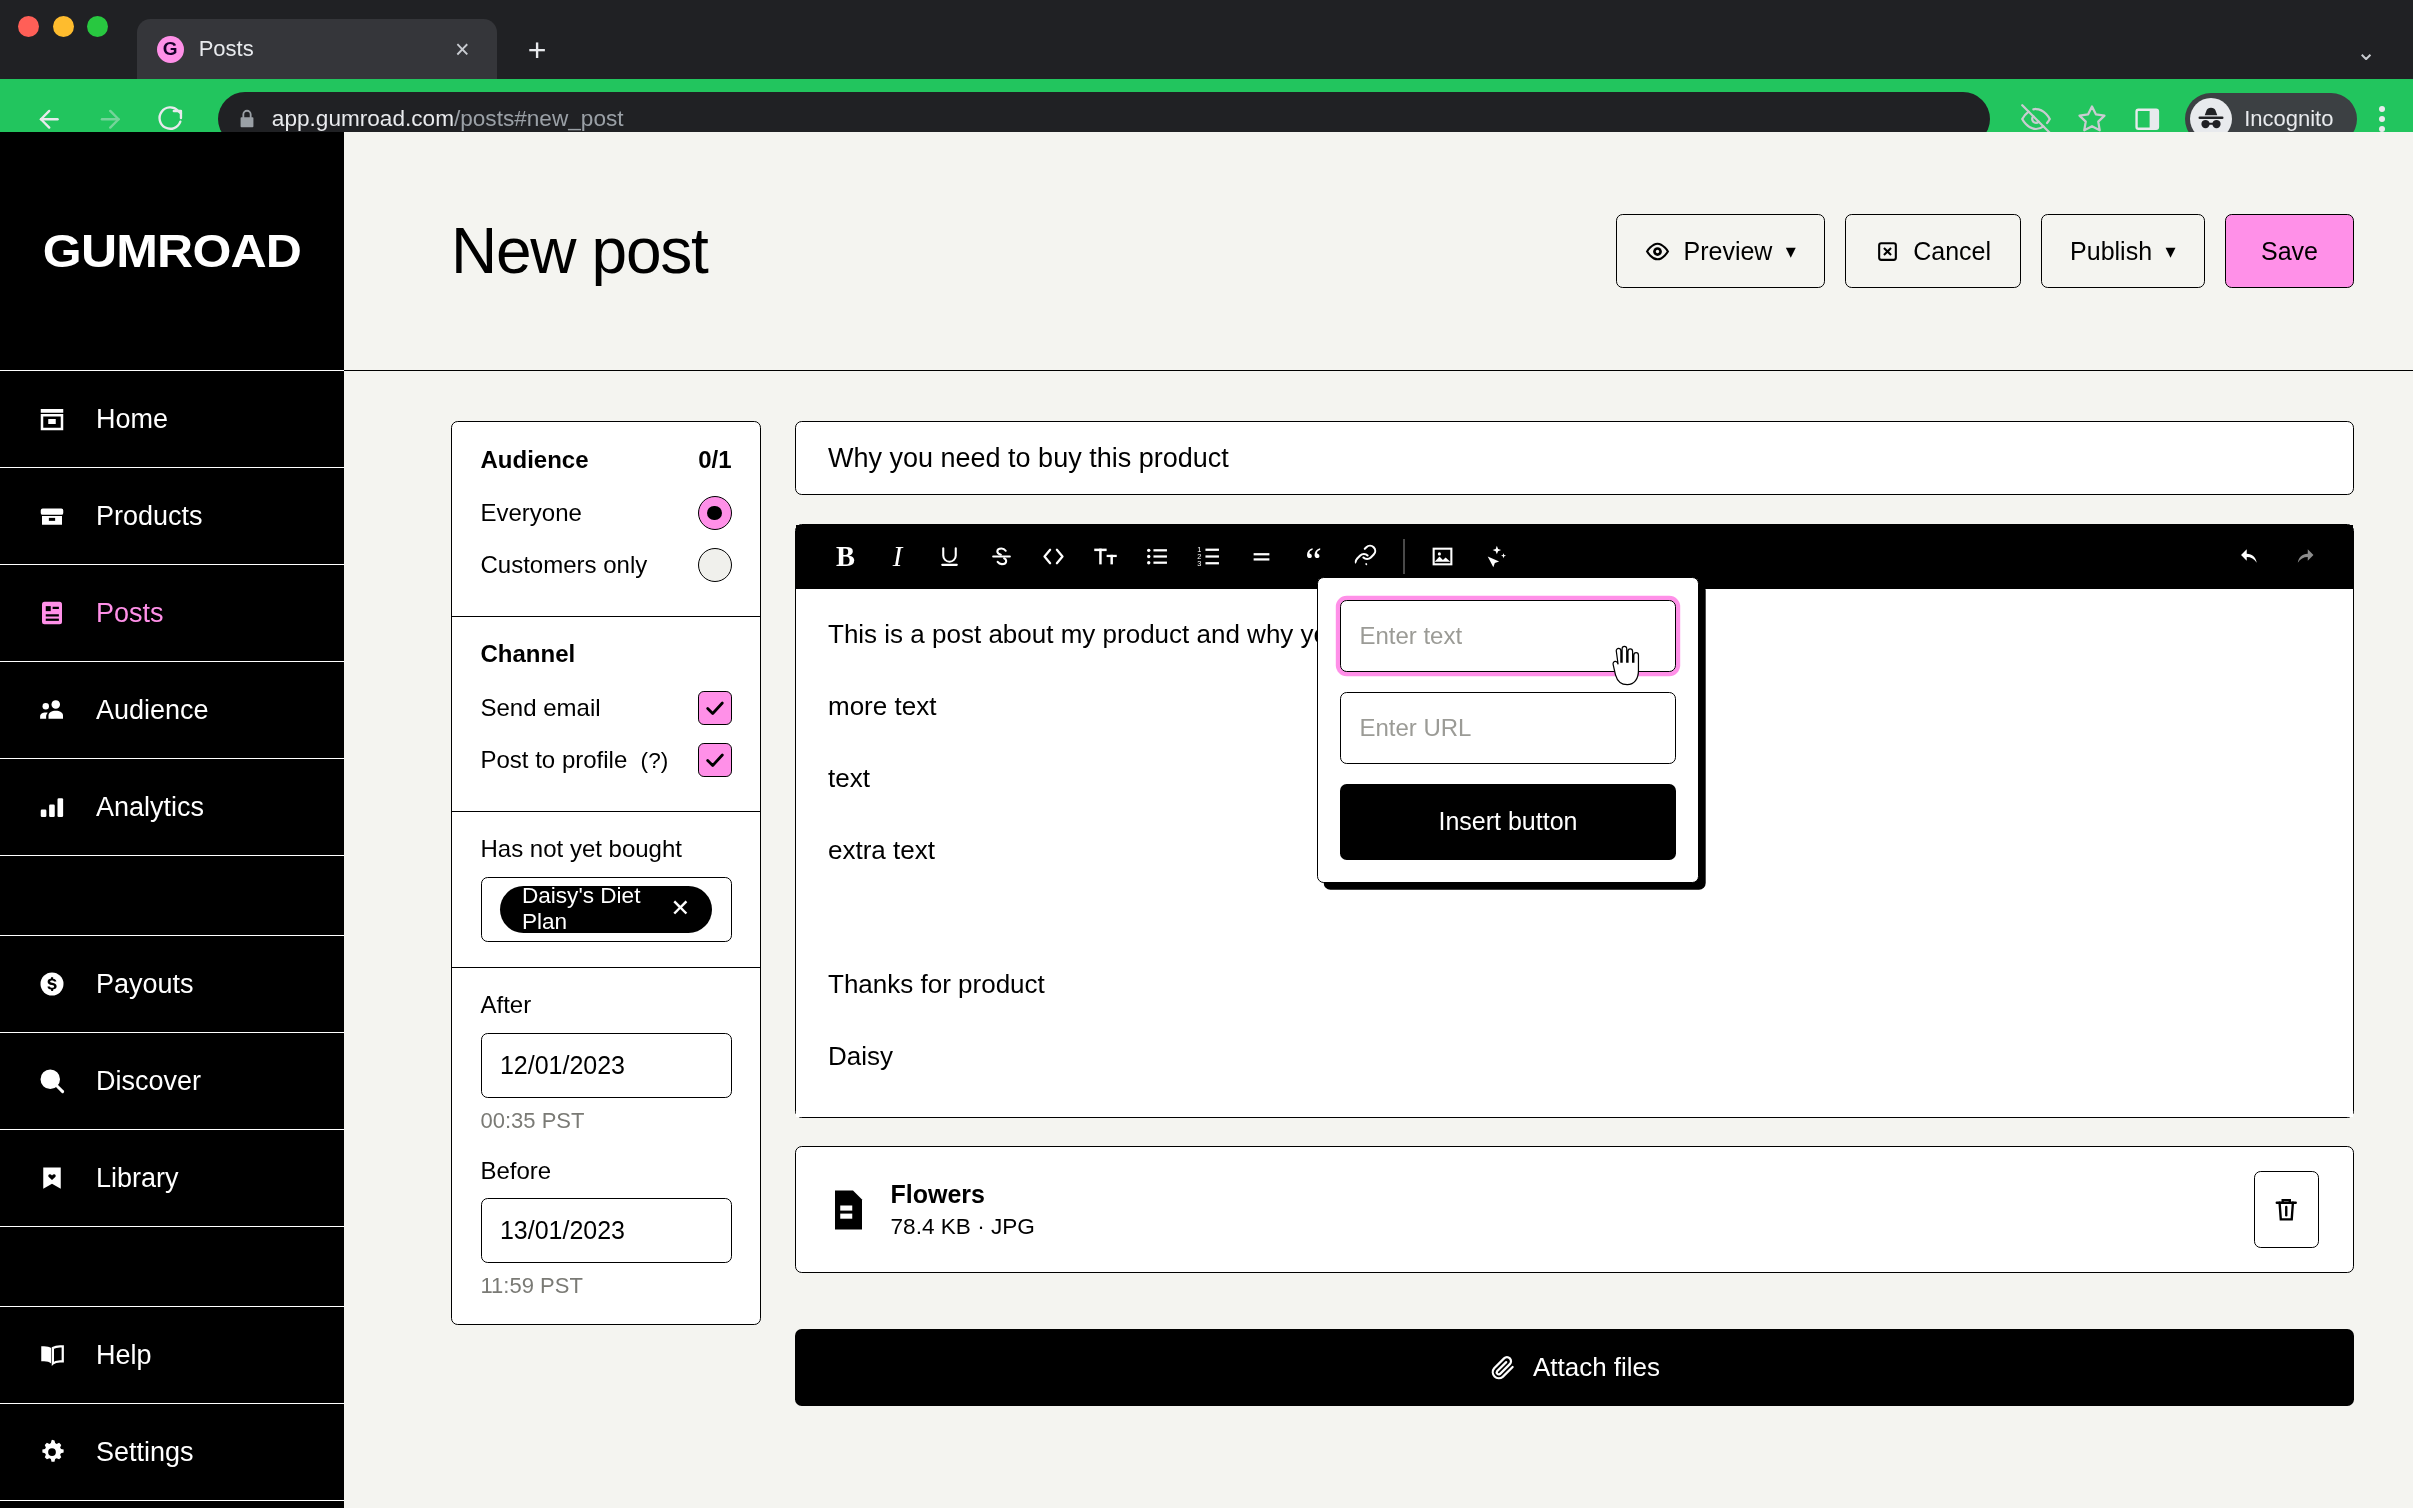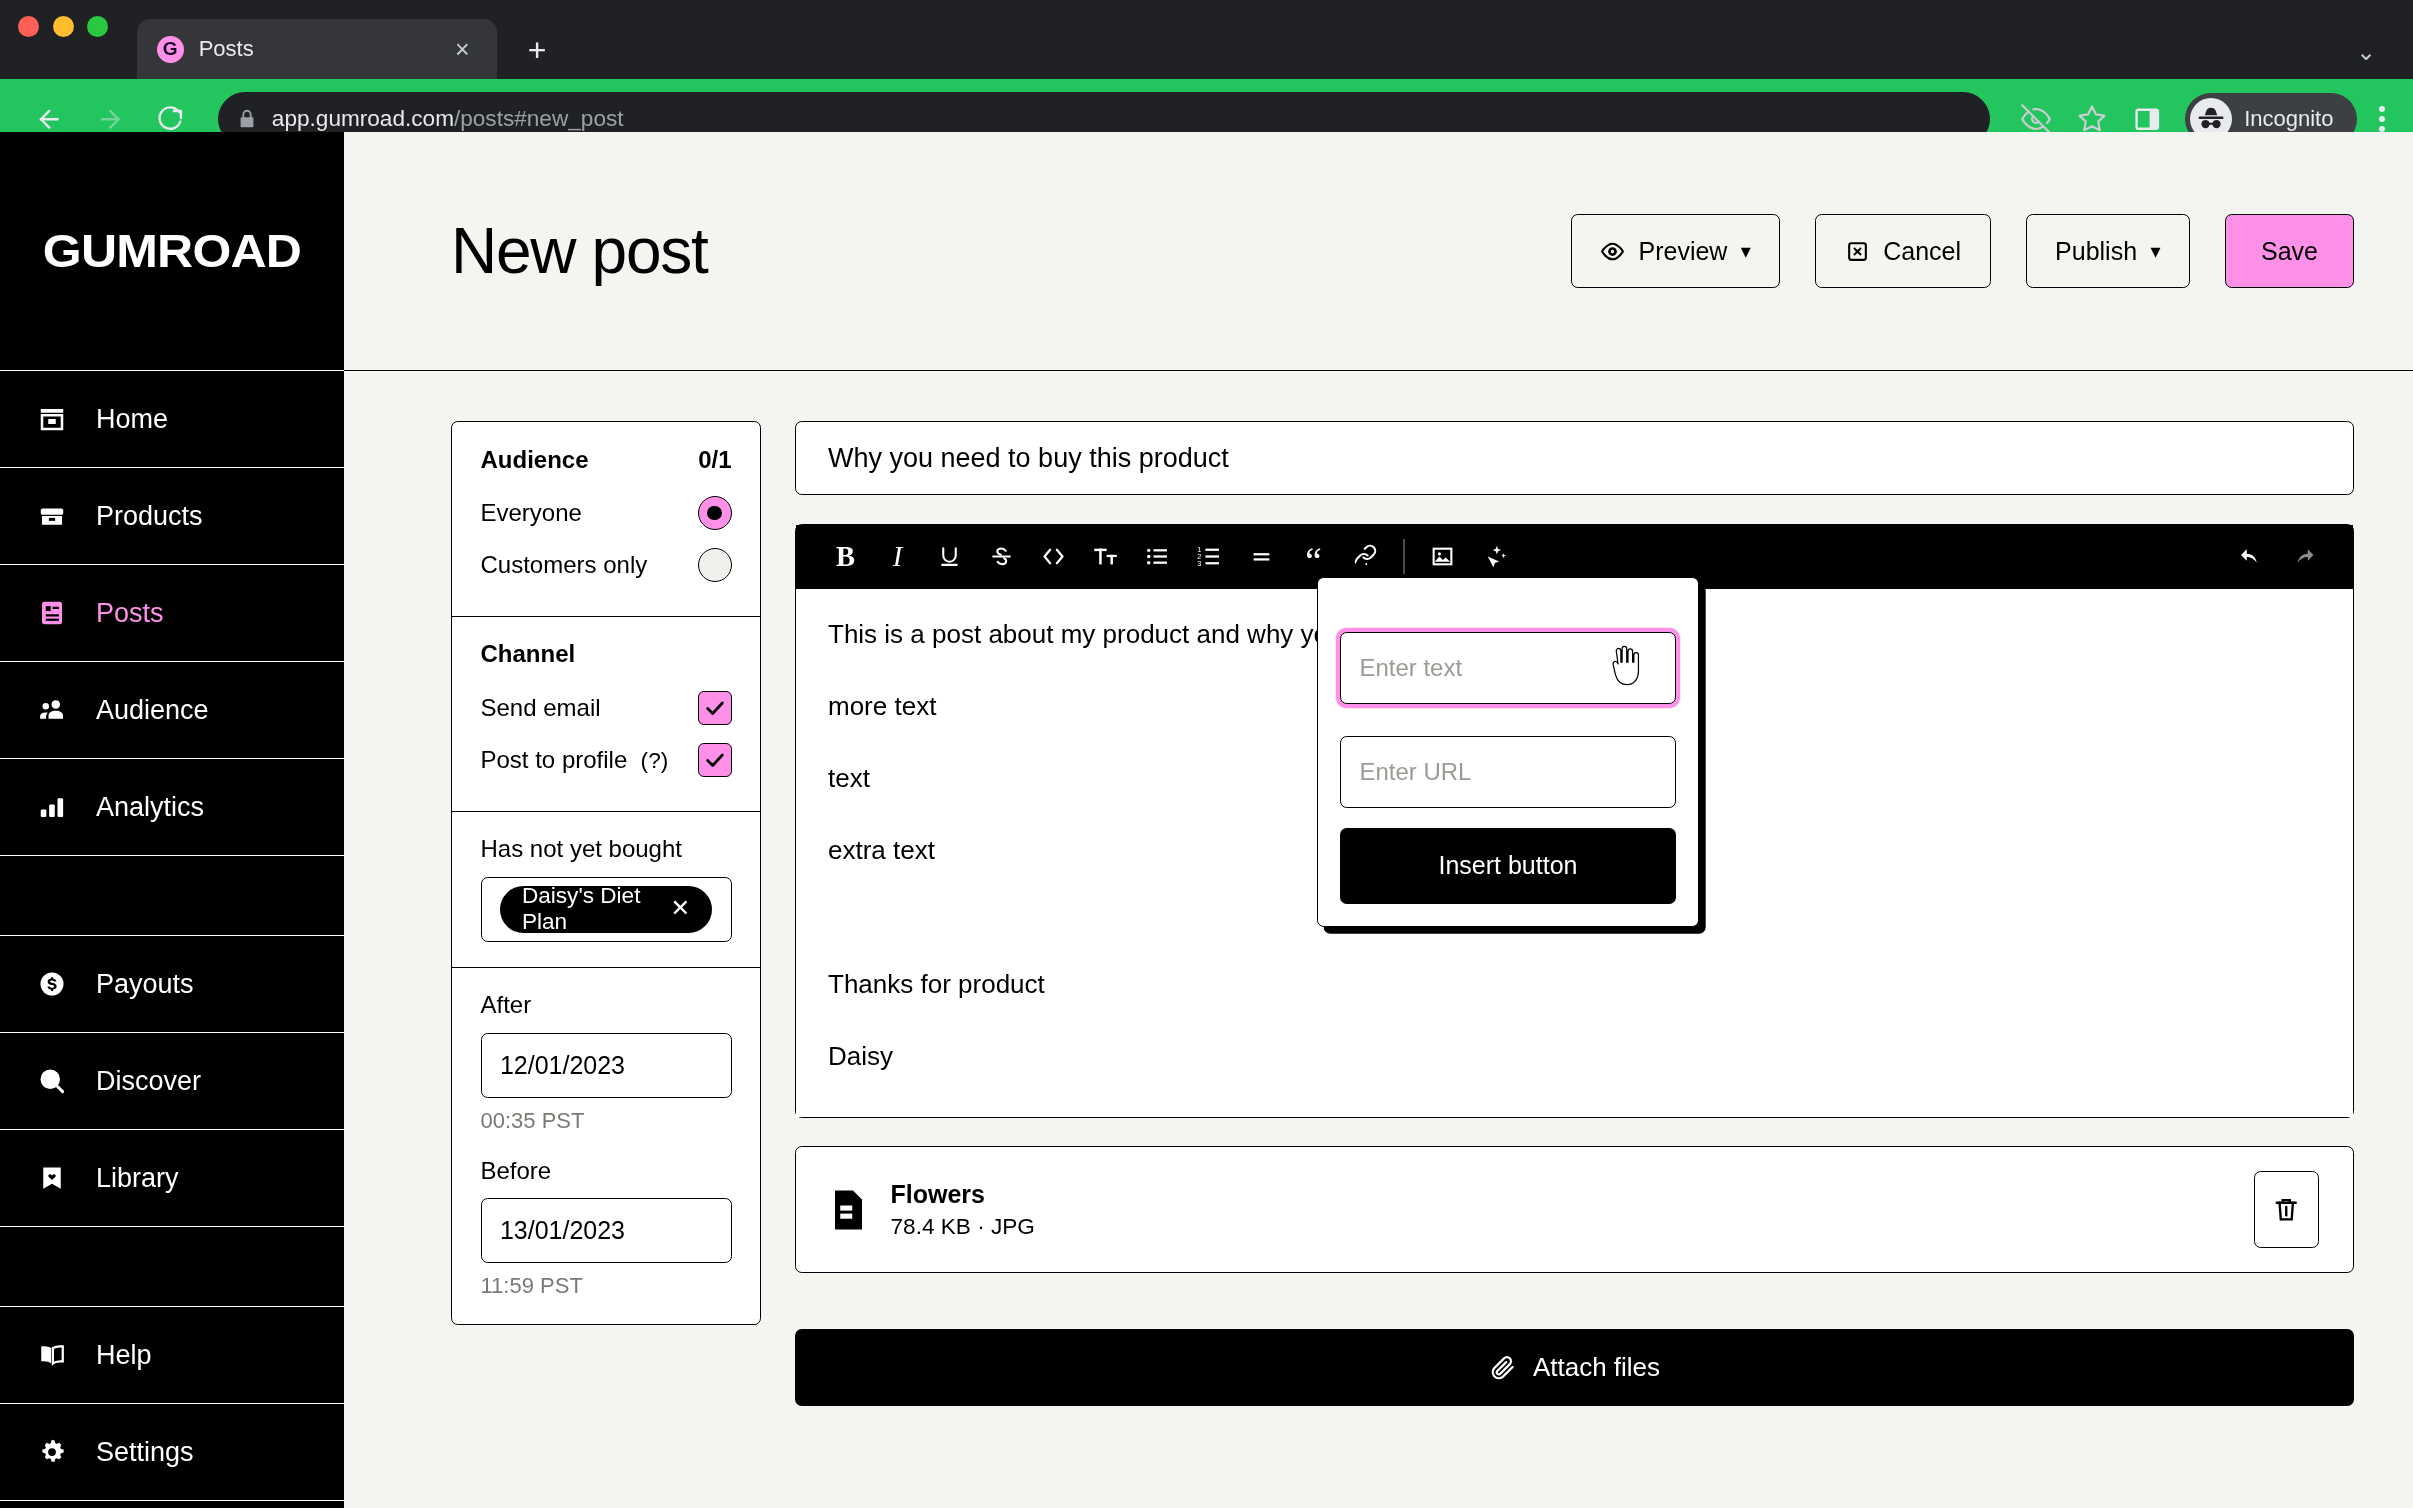--- a/index.html
+++ b/index.html
@@ -105,21 +105,21 @@
   .nav-spacer { height: 80px; border-bottom: 1.7px solid #ffffff; }
 
   
   .main { flex: 1; display: flex; flex-direction: column; min-width: 0; }
   .page-header {
     height: 239px; border-bottom: 1.7px solid #000;
     display: flex; align-items: center; justify-content: space-between;
     padding: 0 59px 0 107px;
   }
   .page-title { font-size: 64px; font-weight: 400; letter-spacing: -1.3px; color: #000; }
-  .header-actions { display: flex; gap: 35px; align-items: center; }
+  .header-actions { display: flex; gap: 20px; align-items: center; }
   .btn {
     height: 74px; border: 1.7px solid #000; border-radius: 6.7px; background: #f4f4f0;
     display: flex; align-items: center; justify-content: center; gap: 13.4px;
     padding: 0 28.5px; font-size: 25px; color: #000; white-space: nowrap;
   }
   .btn.primary { background: #ff90e8; border-color: #000; padding: 0 35px; }
   .btn .chev { font-size: 20px; line-height: 1; }
 
   .content { flex: 1; display: flex; gap: 34px; padding: 50px 59px 0 107px; min-height: 0; }
 
@@ -189,21 +189,20 @@
   }
   .popover::before {
     content: ""; position: absolute; top: -18.4px; left: 23.5px;
     border-left: 18.4px solid transparent; border-right: 18.4px solid transparent;
     border-bottom: 18.4px solid #000;
   }
   .pop-input {
     border: 1.7px solid #000; border-radius: 6.7px; height: 72px; background: #fff;
     display: flex; align-items: center; padding: 0 18.4px; font-size: 24px; color: #9b9b96;
     margin-bottom: 20px;
-    margin-top: 32px;
   }
   .pop-input.focused { box-shadow: 0 0 0 4.2px #ff90e8; }
   .pop-btn {
     background: #000; color: #fff; border-radius: 6.7px; height: 76px;
     display: flex; align-items: center; justify-content: center; font-size: 25px;
   }
 
   
   .attach-card {
     border: 1.7px solid #000; border-radius: 6.7px; background: #fff; height: 127px;

